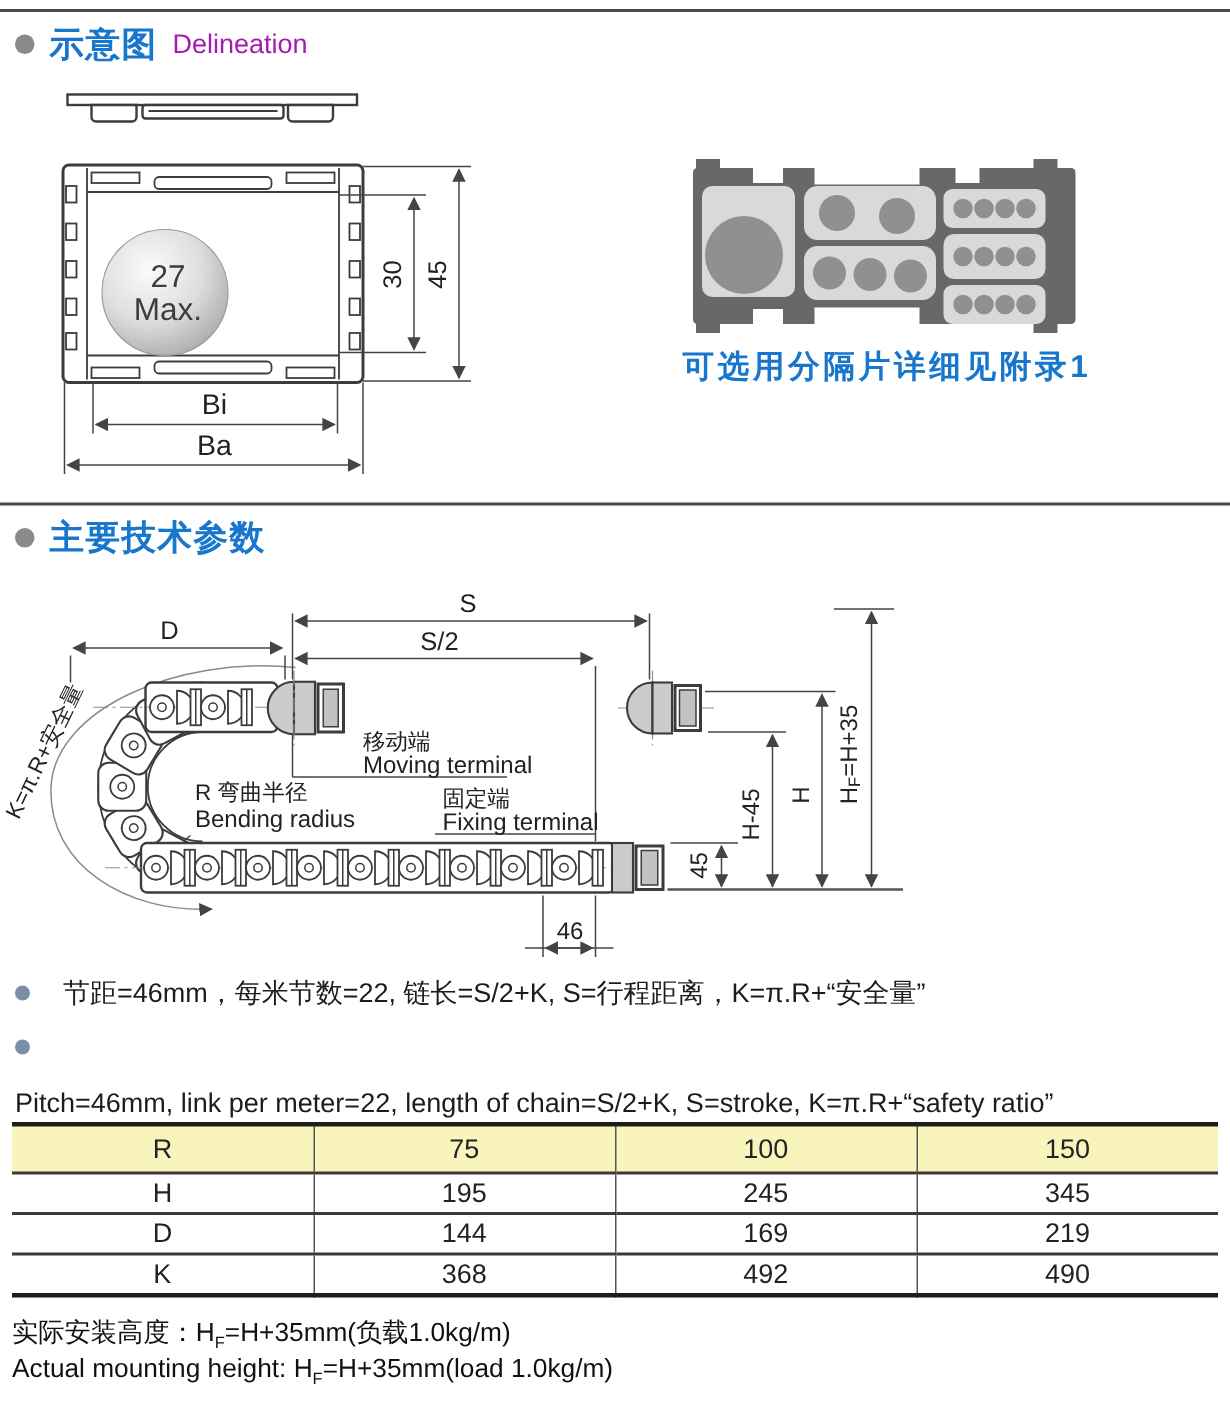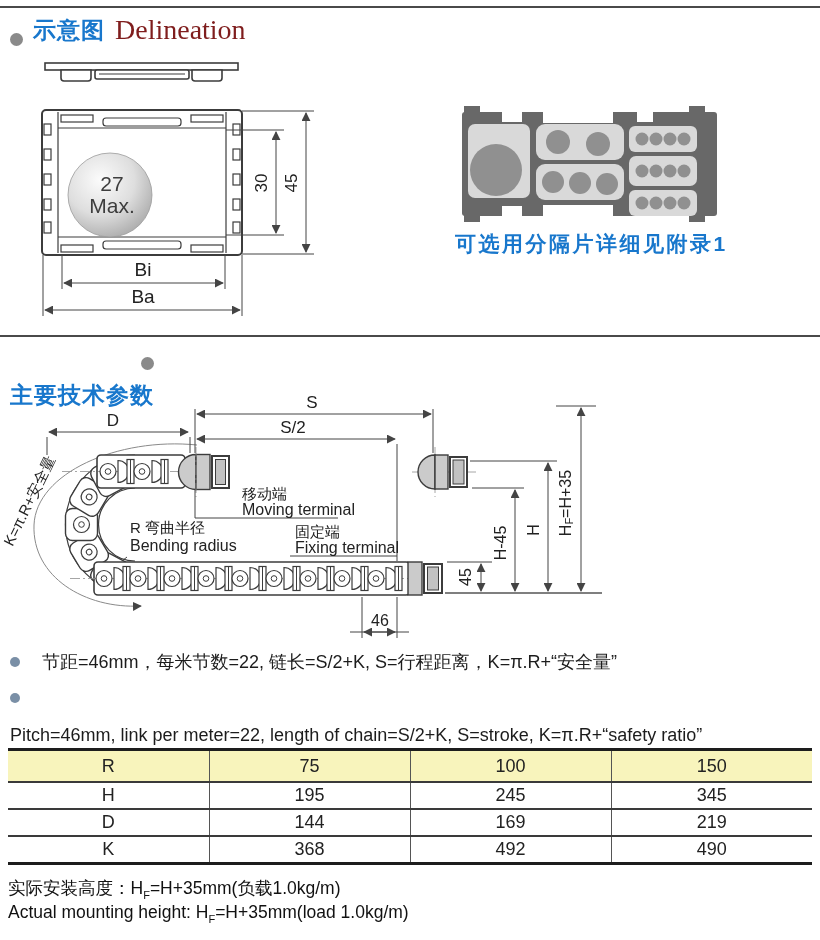--- a/index.html
+++ b/index.html
@@ -1,22 +1,22 @@
 <!DOCTYPE html>
 <html><head>
 <meta charset="utf-8">
 <style>
   html,body{margin:0;padding:0;background:#f2f2f2;}
   .page{position:relative;width:820px;height:940px;background:#ffffff;
         font-family:"Liberation Sans","DejaVu Sans",sans-serif;overflow:hidden;}
   .rule{position:absolute;left:0;width:820px;height:2px;background:#4a4a4a;}
-  .sec-head{position:absolute;left:10px;display:flex;align-items:flex-end;gap:10px;font-family:Liberation Serif, serif;}
+  .sec-head{position:absolute;left:10px;display:flex;align-items:center;gap:10px;}
   .sec-dot{width:13px;height:13px;border-radius:50%;background:#8a8a8a;flex:0 0 auto;}
   .sec-zh{font-size:23px;font-weight:bold;color:#1877cc;letter-spacing:1px;}
-  .sec-en{font-size:28px;color:#7f1d1d;}
+  .sec-en{font-size:18px;color:#a21caf;}
   .caption{position:absolute;left:455px;top:230px;width:330px;font-size:21px;
            font-weight:bold;color:#1877cc;letter-spacing:2.5px;}
   .note{position:absolute;left:10px;display:flex;align-items:flex-start;gap:22px;color:#1c1c1c;}
   .note-dot{width:10px;height:10px;border-radius:50%;background:#7a8fa6;margin-top:5px;flex:0 0 auto;}
   .note-text{font-size:18px;line-height:21px;}
   table.spec{position:absolute;left:8px;top:748px;width:804px;border-collapse:collapse;
              border-top:3px solid #1d1d1d;border-bottom:3px solid #1d1d1d;
              font-size:18px;color:#222;table-layout:fixed;}
   table.spec td{border-top:2px solid #3a3a3a;border-bottom:2px solid #3a3a3a;
                 border-left:1px solid #555;border-right:1px solid #555;
@@ -172,21 +172,21 @@
       <circle cx="190" cy="97" r="6.5"></circle>
         <circle cx="204" cy="97" r="6.5"></circle>
         <circle cx="218" cy="97" r="6.5"></circle>
         <circle cx="232" cy="97" r="6.5"></circle>
     </g>
   </svg>
   <div class="caption">可选用分隔片详细见附录1</div>
 
   <div class="rule" style="top:335px;"></div>
 
-  <div class="sec-head" style="top:357px;flex-direction:column;">
+  <div class="sec-head" style="top:343px;">
     <div class="sec-dot"></div>
     <div class="sec-zh">主要技术参数</div>
   </div>
 
   <svg style="position:absolute;left:0;top:385px;" width="820" height="262" viewBox="0 0 820 262">
     <defs>
       <marker id="ah2" viewBox="0 0 10 10" refX="9" refY="5" markerWidth="9" markerHeight="9" orient="auto-start-reverse">
         <path d="M0,0 L10,5 L0,10 z" fill="#444"></path>
       </marker>
       <g id="plink">

